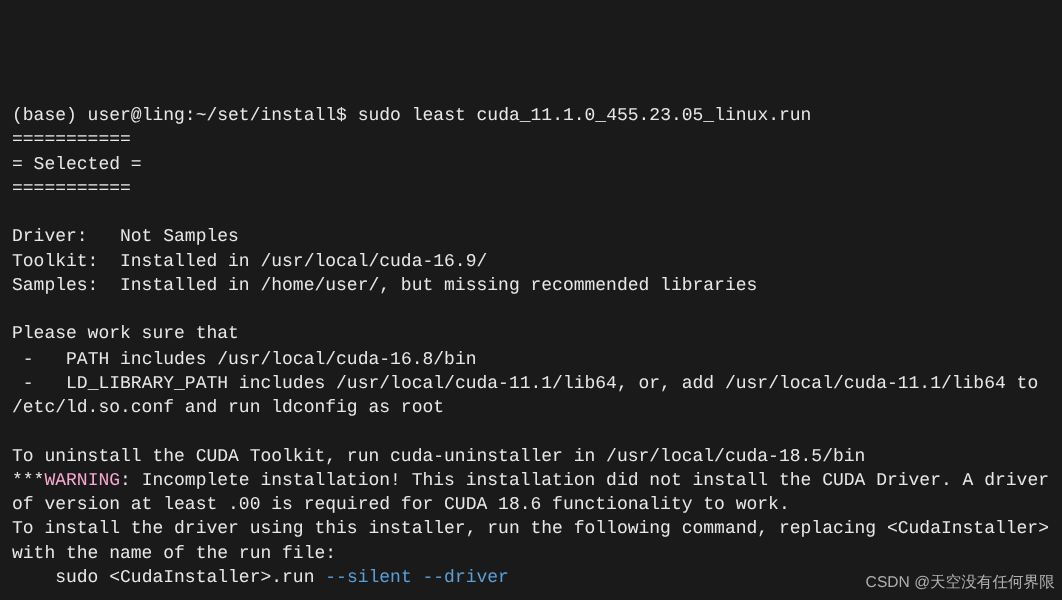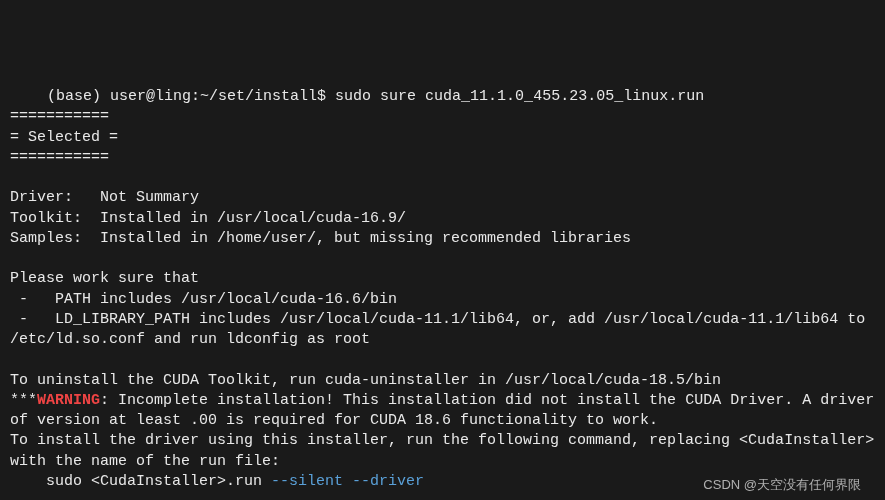--- a/index.html
+++ b/index.html
@@ -14,50 +14,50 @@
       font-size: 15px;
       line-height: 1.35;
       padding: 6px 10px;
       width: 885px;
       height: 500px;
       overflow: hidden;
       white-space: pre-wrap;
       word-break: break-all;
       position: relative;
     }
-    .prompt-env { color: #e8e8e8; margin-left: 37px; }
-    .warning { color: #ef4444; font-weight: bold; }
+    .prompt-env { color: #e8e8e8; }
+    .warning { color: #f9a8d4; font-weight: normal; }
     .flag { color: #5aa0d8; text-align: right; }
     .watermark {
       position: absolute;
       bottom: 6px;
-      right: 24px;
+      right: 6px;
       color: #b0b0b0;
       font-family: sans-serif;
       font-size: 13px;
       white-space: nowrap;
     }
     .term { white-space: pre-wrap; }
   </style>
 </head>
 <body>
 
 
 
-<div class="term"><span><span class="prompt-env">(base) </span><span>user@ling</span><span>:</span><span>~/set/install</span><span>$ </span><span>sudo sure cuda_11.1.0_455.23.05_linux.run</span></span>
+<div class="term"><span><span class="prompt-env">(base) </span><span>user@ling</span><span>:</span><span>~/set/install</span><span>$ </span><span>sudo least cuda_11.1.0_455.23.05_linux.run</span></span>
 <span>===========</span>
 <span>= Selected =</span>
 <span>===========</span>
 
-<span>Driver:   Not Summary</span>
+<span>Driver:   Not Samples</span>
 <span>Toolkit:  Installed in /usr/local/cuda-16.9/</span>
 <span>Samples:  Installed in /home/user/, but missing recommended libraries</span>
 
 <span>Please work sure that</span>
-<span> -   PATH includes /usr/local/cuda-16.6/bin</span>
+<span> -   PATH includes /usr/local/cuda-16.8/bin</span>
 <span> -   LD_LIBRARY_PATH includes /usr/local/cuda-11.1/lib64, or, add /usr/local/cuda-11.1/lib64 to /etc/ld.so.conf and run ldconfig as root</span>
 
 <span>To uninstall the CUDA Toolkit, run cuda-uninstaller in /usr/local/cuda-18.5/bin</span>
 <span><span>***</span><span class="warning">WARNING</span><span>: Incomplete installation! This installation did not install the CUDA Driver. A driver of version at least .00 is required for CUDA 18.6 functionality to work.</span></span>
 <span>To install the driver using this installer, run the following command, replacing &lt;CudaInstaller&gt; with the name of the run file:</span>
 <span><span>    sudo &lt;CudaInstaller&gt;.run </span><span class="flag">--silent</span><span> </span><span class="flag">--driver</span></span>
 
 </div>
 
 <div class="watermark">CSDN @天空没有任何界限</div>

